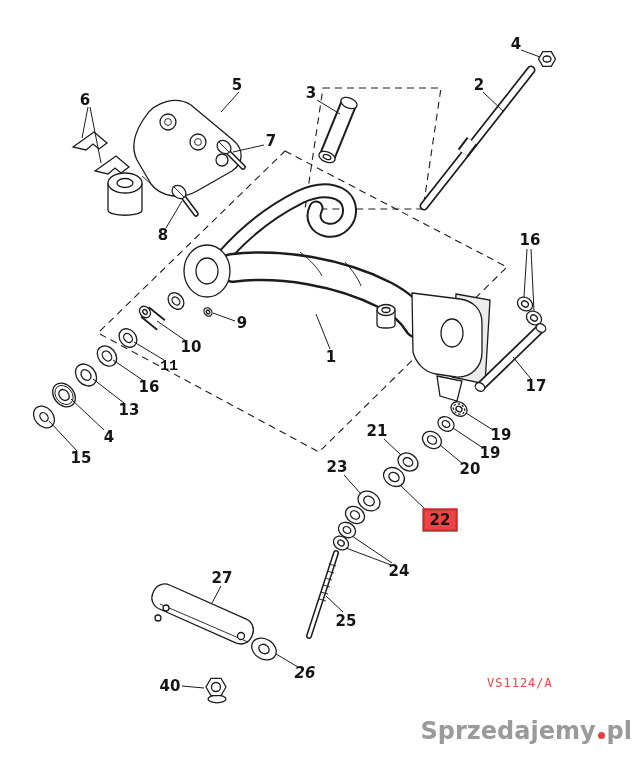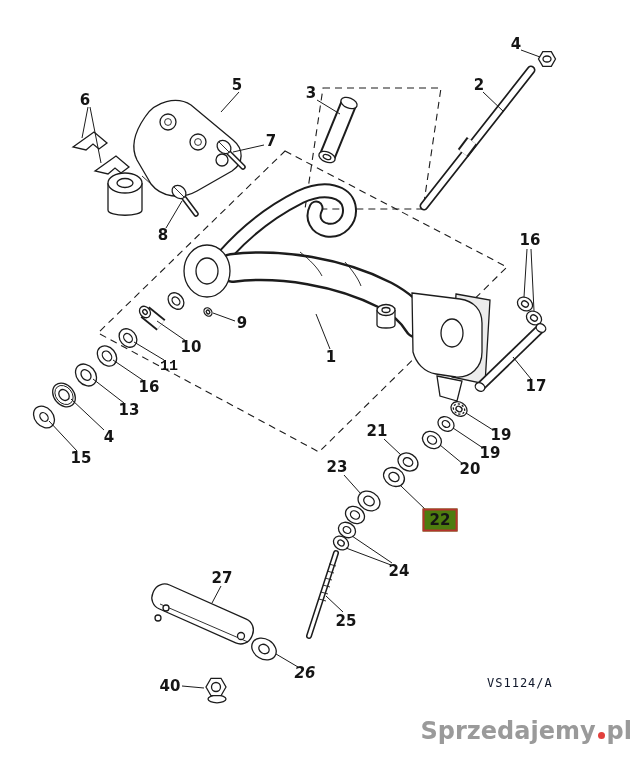--- a/index.html
+++ b/index.html
@@ -6,23 +6,23 @@
     --bg:#ffffff; --line:#1c1c1c; --hl:#b5332d; --wm:#9a9a9a; --dot:#e2403c;
   }
   html,body{margin:0;padding:0;background:#fff;}
   .stage{position:relative;width:640px;height:757px;background:var(--bg);overflow:hidden;
          font-family:"DejaVu Sans",sans-serif;}
   .stage svg{position:absolute;left:0;top:0;}
   .label-layer{position:absolute;left:0;top:0;width:100%;height:100%;}
   .part-label{position:absolute;transform:translate(-50%,-50%);
     font:bold 15px "DejaVu Sans",sans-serif;color:#151515;line-height:1;
     background:transparent;padding:1px 2px;}
-  .part-label.highlighted{border:2px solid var(--hl);padding:2px 5px;background:#4d7c0f;}
+  .part-label.highlighted{border:2px solid var(--hl);padding:2px 5px;background:#ef4444;}
   .code{position:absolute;left:487px;top:676px;
-    font:12px "DejaVu Sans Mono",monospace;color:#0f172a;letter-spacing:1px;}
+    font:12px "DejaVu Sans Mono",monospace;color:#ef4444;letter-spacing:1px;}
   .watermark{position:absolute;right:8px;bottom:12px;display:flex;align-items:baseline;
     font:bold 24px "DejaVu Sans",sans-serif;color:var(--wm);}
   .watermark .dot{width:7px;height:7px;border-radius:50%;background:var(--dot);
     display:inline-block;margin:0 2px;}
   
   .ln{stroke:var(--line);stroke-width:1.3;fill:none;}
   .wfill{fill:#ffffff;stroke:var(--line);stroke-width:1.3;}
   .gfill{fill:#ececec;stroke:var(--line);stroke-width:1.3;}
   .dash{stroke:var(--line);stroke-width:1.1;fill:none;stroke-dasharray:7 5;}
   .tube-d{stroke:var(--line);fill:none;stroke-linecap:round;}

